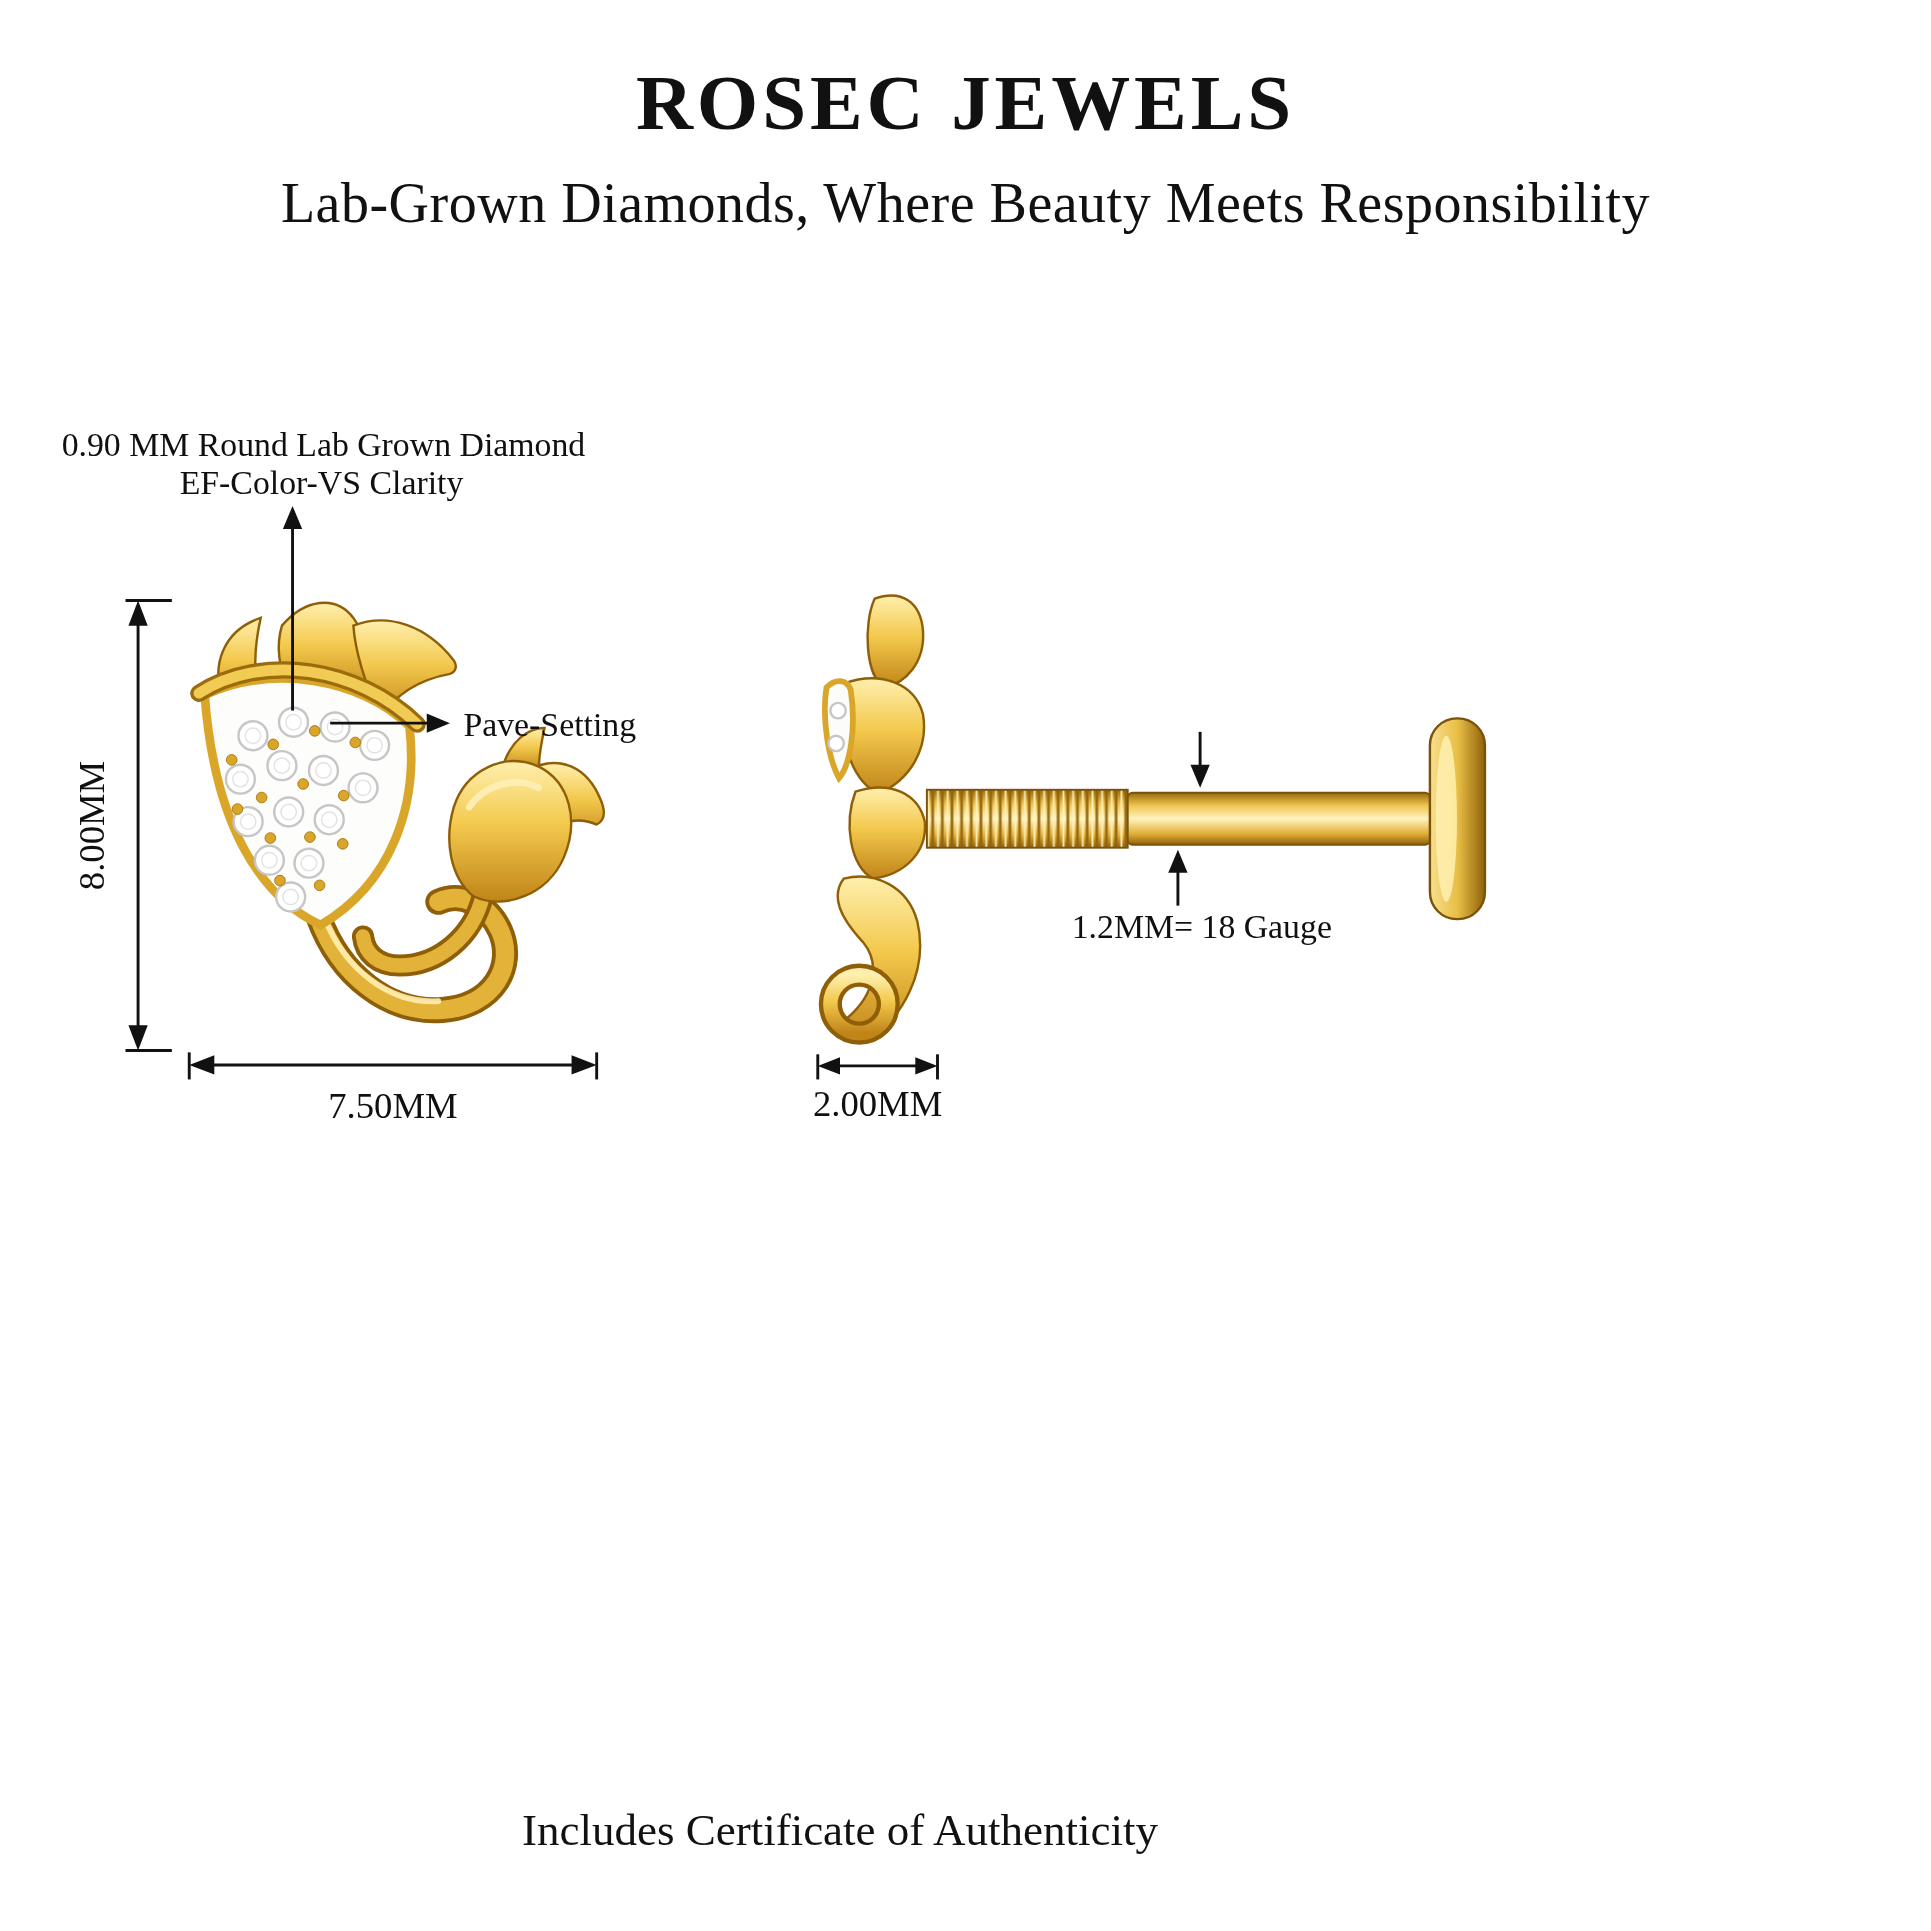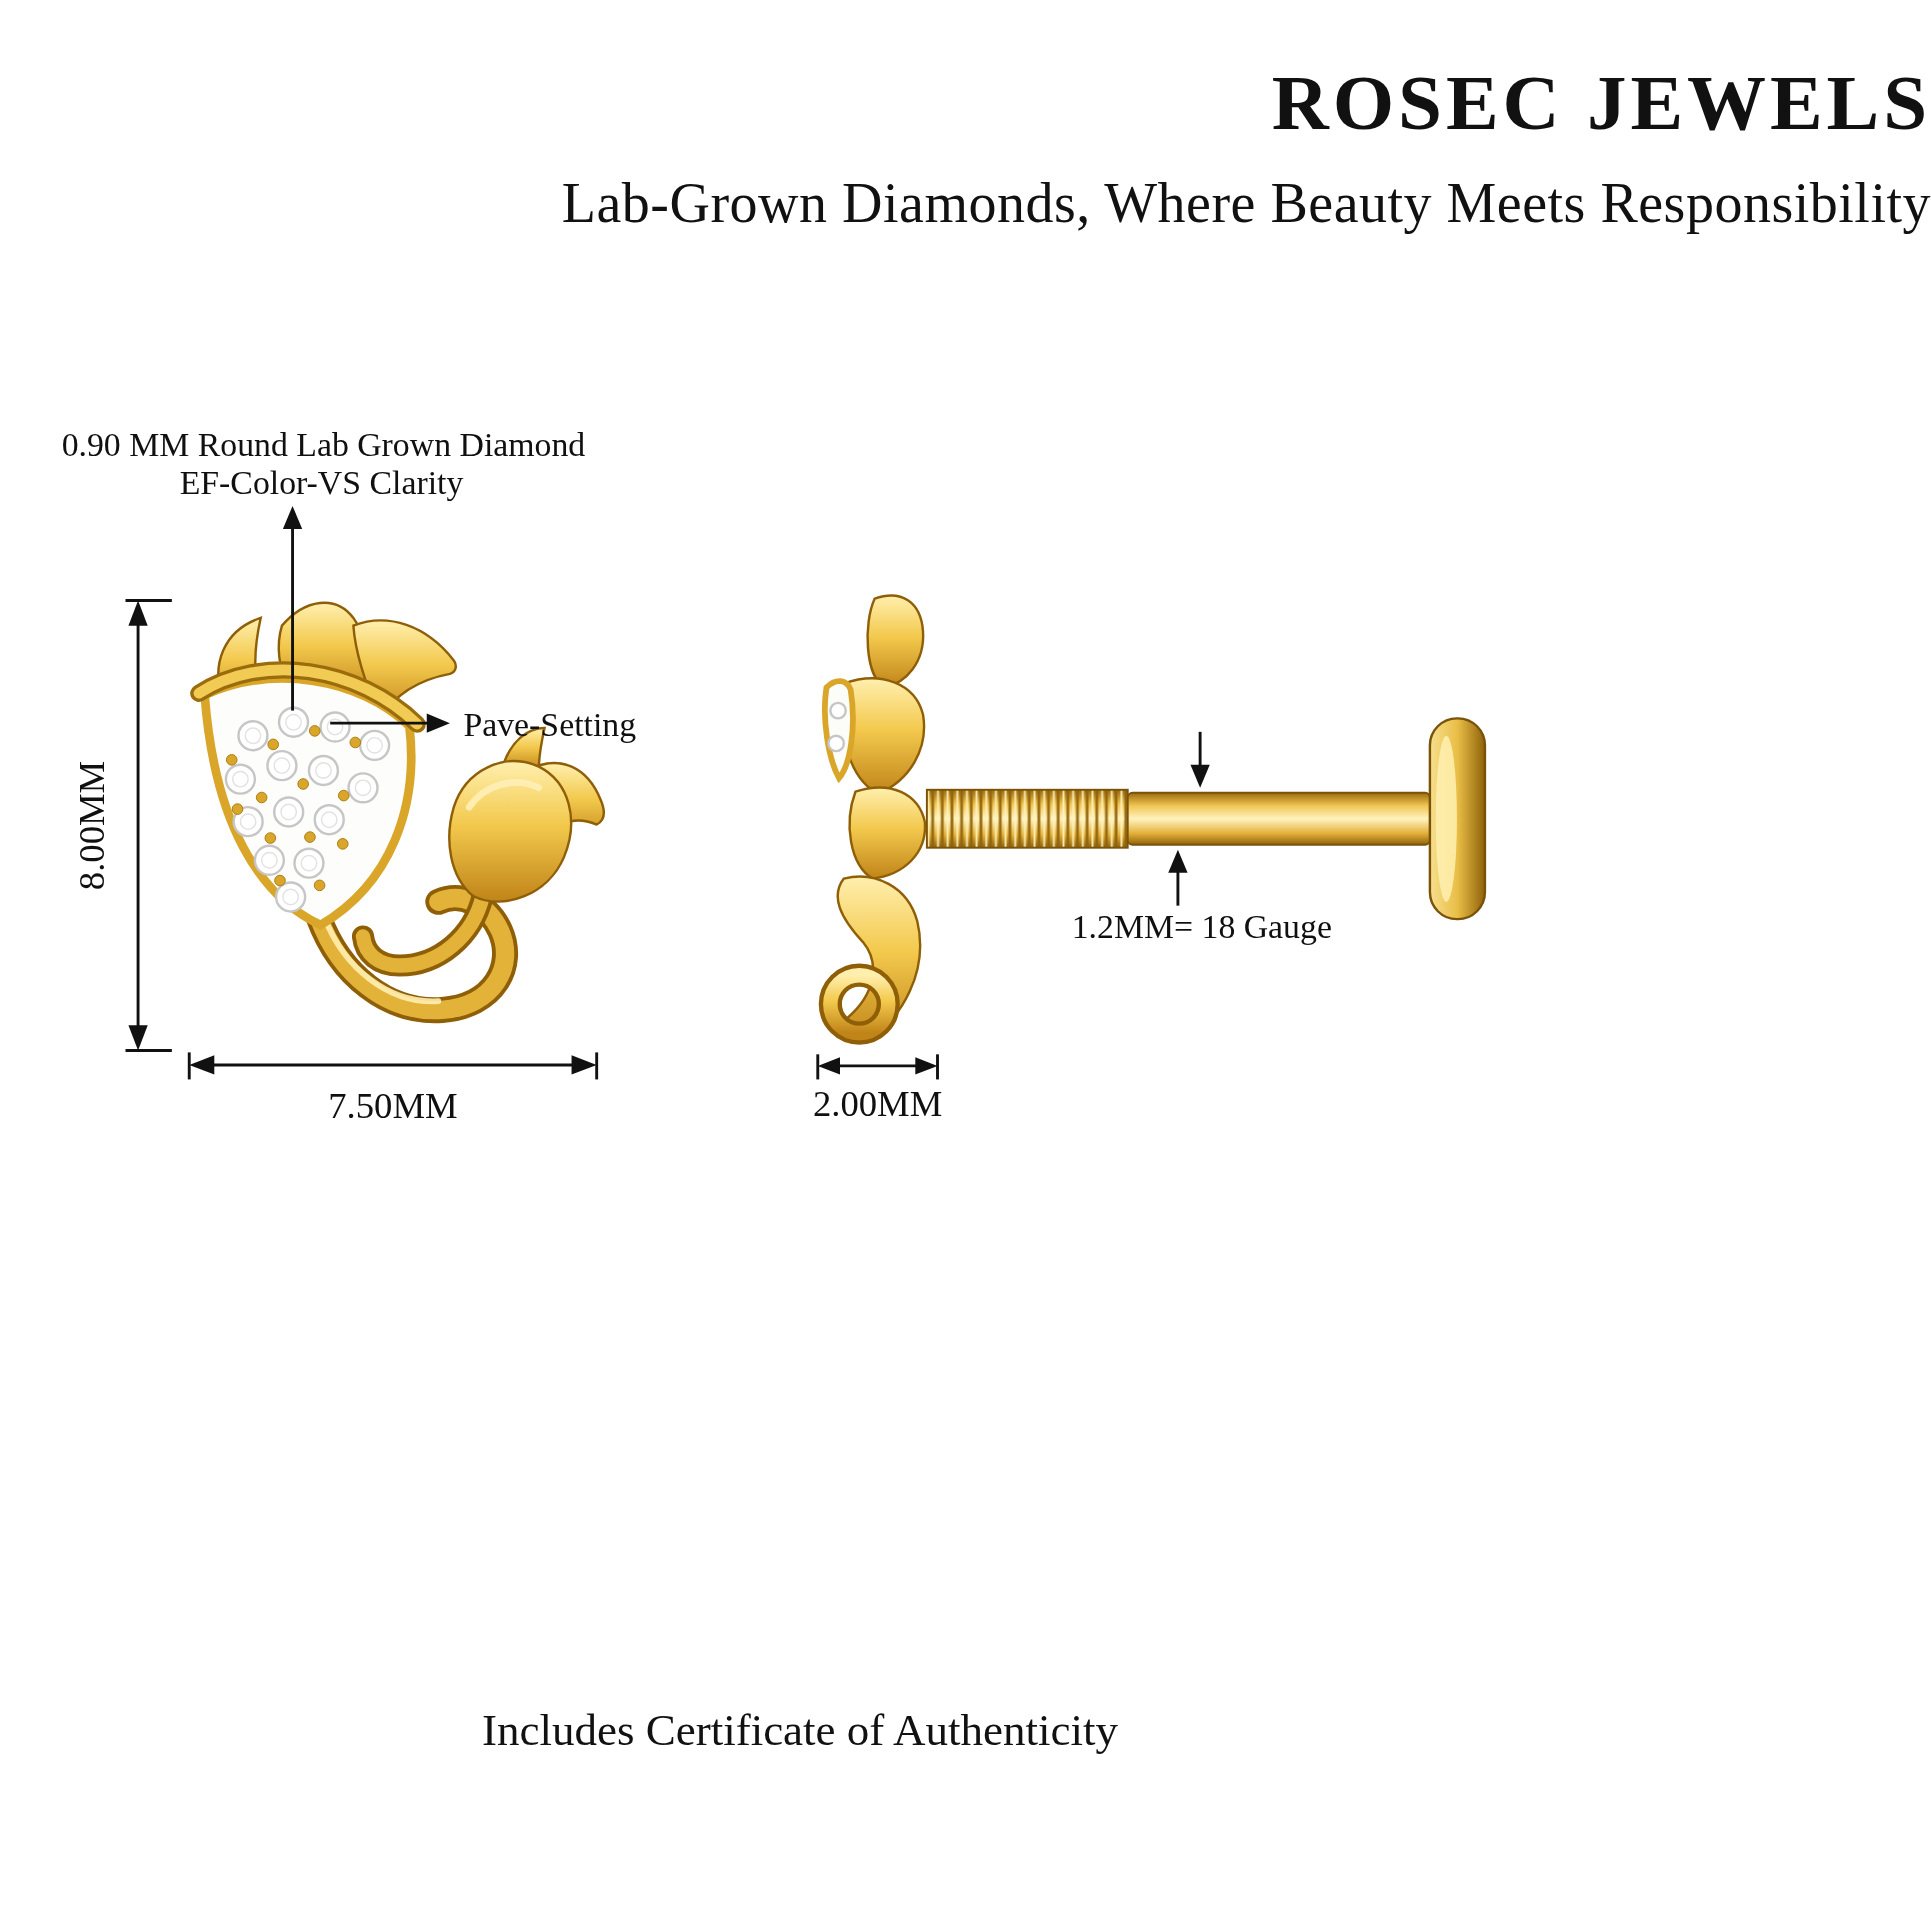--- a/index.html
+++ b/index.html
@@ -1,23 +1,23 @@
 <!DOCTYPE html>
 <html><head>
 <meta charset="utf-8">
 <style>
   html,body{margin:0;padding:0;}
   body{
     width:1931px;height:1931px;background:#ffffff;position:relative;
     font-family:"Liberation Serif",serif;color:#111111;overflow:hidden;
   }
-  .header{position:absolute;top:58px;left:0;width:1931px;text-align:right;}
+  .header{position:absolute;top:58px;left:0;width:1931px;text-align:center;}
   .brand{font-size:79px;font-weight:700;letter-spacing:3.9px;margin:0;}
   .tagline{font-size:56px;font-weight:400;margin:23px 0 0 0;letter-spacing:0.5px;}
-  .footer{position:absolute;top:1704px;left:0;width:1600px;text-align:center;font-size:45px;}
+  .footer{position:absolute;top:1804px;left:0;width:1600px;text-align:center;font-size:45px;padding-left:40px;}
   .diagram{position:absolute;left:0;top:0;}
   svg text{font-family:"Liberation Serif",serif;fill:#101010;}
   .callout-text{font-size:35px;}
   .dim-text{font-size:38px;}
   .dimline{stroke:#111111;stroke-width:3;fill:none;}
   .arrow{fill:#111111;stroke:none;}
   .dia{fill:#ffffff;stroke:#c6c6c6;stroke-width:2.5;}
   .dia-inner{fill:none;stroke:#e2e2e2;stroke-width:1.5;}
   .bead{fill:#D9A62A;stroke:#A97B14;stroke-width:1;}
   .gold{stroke:#8F5F08;stroke-width:2.5;}

